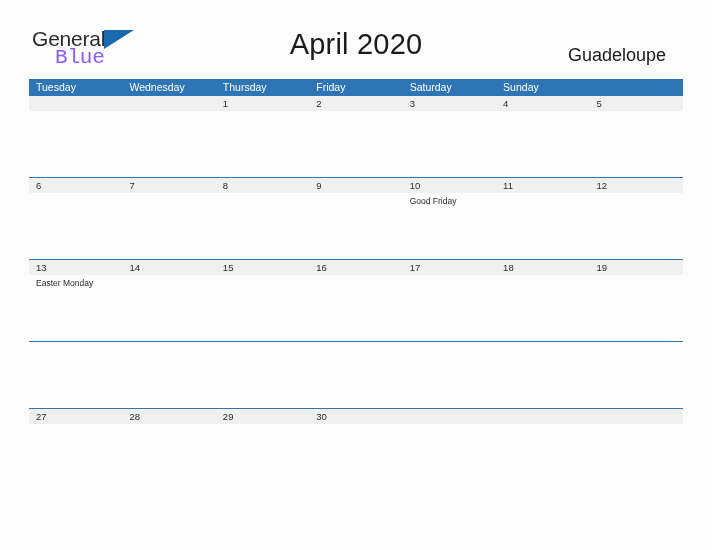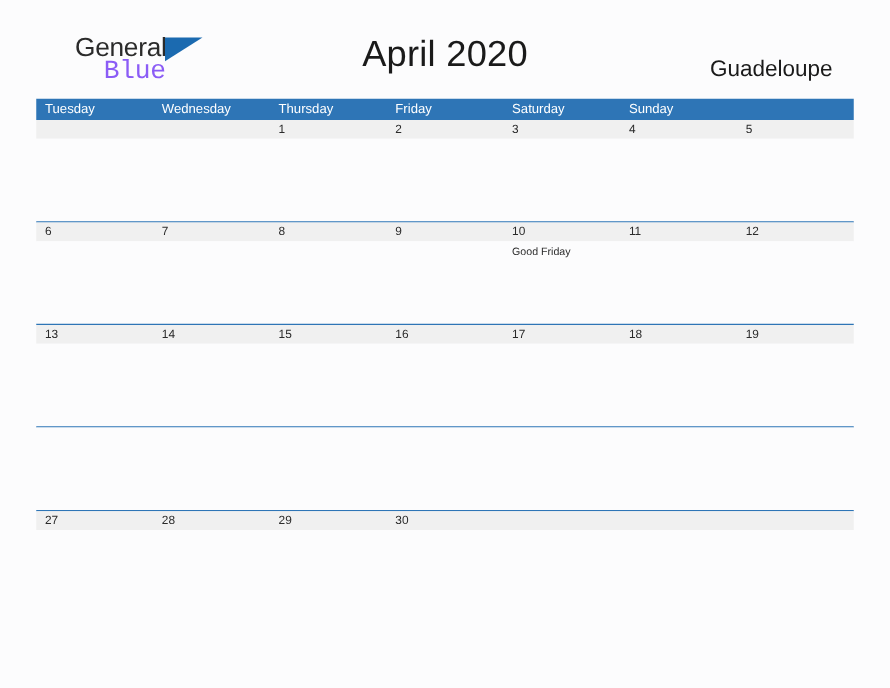--- a/index.html
+++ b/index.html
@@ -31,21 +31,20 @@
   }
 
   .logo {
     position: absolute;
     left: 32px;
     top: 28px;
     width: 120px;
     height: 44px;
     line-height: 1;
     user-select: none;
-    margin-left: 28px;
   }
   .logo-row1 {
     position: absolute;
     left: 0;
     top: 0;
     font-size: 21px;
     color: #2b2b2b;
     letter-spacing: -0.2px;
     font-family: "Liberation Sans", sans-serif;
   }
@@ -238,20 +237,21 @@
       <div class="date-band">
         <div class="date-cell">13</div>
         <div class="date-cell">14</div>
         <div class="date-cell">15</div>
         <div class="date-cell">16</div>
         <div class="date-cell">17</div>
         <div class="date-cell">18</div>
         <div class="date-cell">19</div>
       </div>
       <div class="event-band">
+        <div class="event-cell">Easter Monday</div>
         <div class="event-cell"></div>
         <div class="event-cell"></div>
         <div class="event-cell"></div>
         <div class="event-cell"></div>
         <div class="event-cell"></div>
         <div class="event-cell"></div>
       </div>
     </div>
 
     <div class="week-row">

